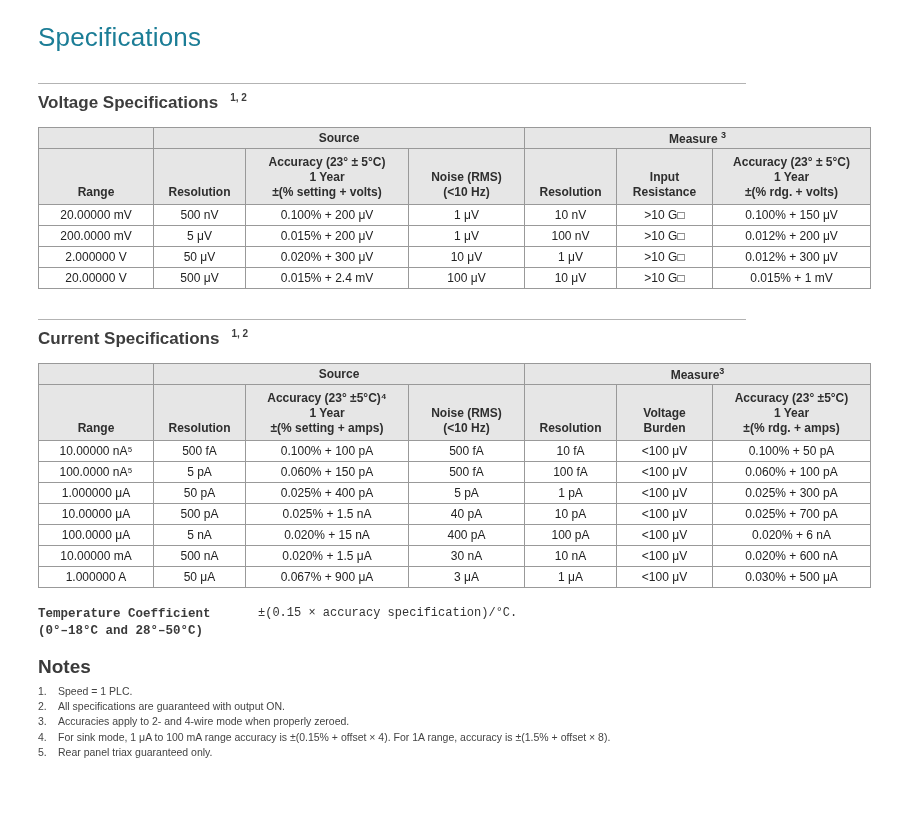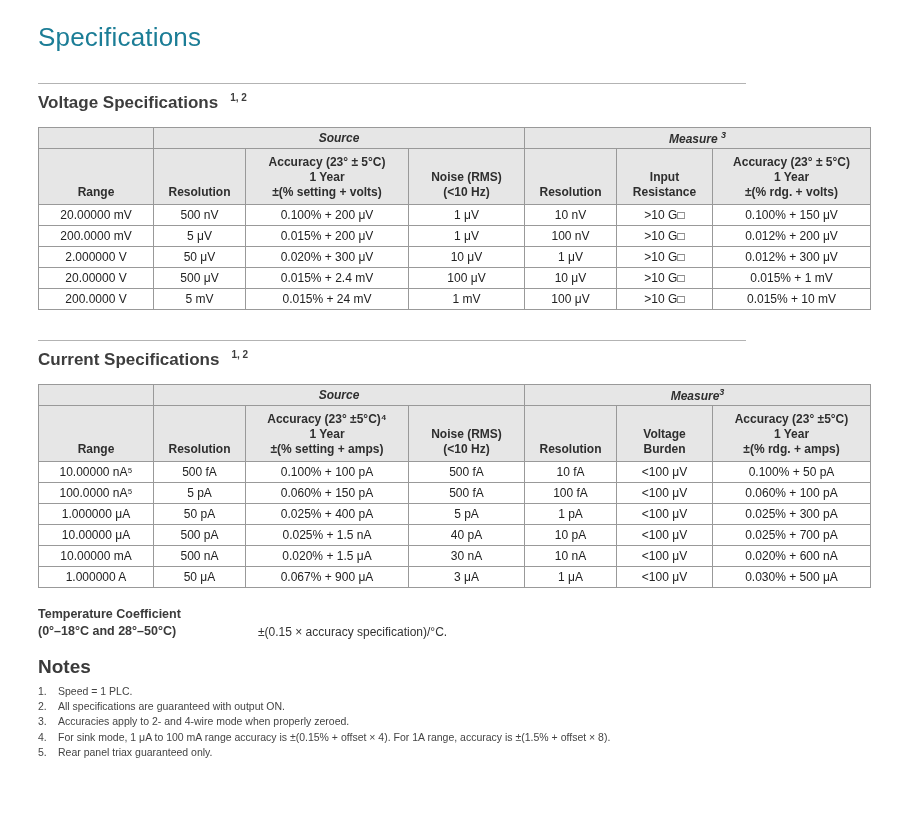--- a/index.html
+++ b/index.html
@@ -23,29 +23,29 @@
   .section-title sup { font-size: 10px; font-weight: bold; margin-left: 12px; }
 
   table.spec-table {
     border-collapse: collapse; table-layout: fixed; width: 832px;
   }
   .spec-table th, .spec-table td {
     border: 1px solid #999; text-align: center; font-size: 12px;
     padding: 2px 4px; color: #222;
   }
   .spec-table thead th { background: #e6e6e6; font-weight: bold; color: #2e2e2e; }
-  .spec-table .group-row th { height: 20px; font-style: italic; }
+  .spec-table .group-row th { height: 20px; }
   .spec-table .group-row sup { font-size: 9px; }
   .spec-table .col-row th {
     vertical-align: bottom; white-space: pre-line; height: 56px;
     padding-bottom: 4px; line-height: 1.25;
   }
   .spec-table tbody td { height: 21px; background: #fff; }
 
-  .temp-block { margin-top: 18px; display: flex; align-items: flex-end; }
+  .temp-block { margin-top: 18px; display: flex; align-items: flex-start; font-family: Liberation Mono, monospace; }
   .temp-left { width: 220px; }
   .temp-left div { font-weight: bold; font-size: 12.5px; color: #3a3a3a; line-height: 1.35; }
   .temp-value { font-size: 12px; color: #333; padding-bottom: 1px; }
 
   .notes-block { margin-top: 16px; }
   .notes-title { font-size: 19px; font-weight: bold; color: #3a3a3a; margin: 0 0 6px 0; }
   .note { font-size: 10.5px; color: #444; line-height: 1.45; display: flex; }
   .note-num { width: 20px; flex: 0 0 20px; }
   .note-text { flex: 1; }
 </style>
@@ -121,29 +121,20 @@
           </tr>
           <tr>
             <td>20.00000 V</td>
             <td>500 μV</td>
             <td>0.015% + 2.4 mV</td>
             <td>100 μV</td>
             <td>10 μV</td>
             <td>&gt;10 G□</td>
             <td>0.015% + 1 mV</td>
           </tr>
-          <tr>
-            <td>200.0000 V</td>
-            <td>5 mV</td>
-            <td>0.015% + 24 mV</td>
-            <td>1 mV</td>
-            <td>100 μV</td>
-            <td>&gt;10 G□</td>
-            <td>0.015% + 10 mV</td>
-          </tr>
         </tbody>
     </table>
   </div>
 
   <div class="section">
     <h2 class="section-title"><span>Current Specifications</span><sup>1, 2</sup></h2>
 
     <table class="spec-table">
       <colgroup>
         <col style="width:115px">
@@ -207,20 +198,29 @@
           <tr>
             <td>10.00000 μA</td>
             <td>500 pA</td>
             <td>0.025% + 1.5 nA</td>
             <td>40 pA</td>
             <td>10 pA</td>
             <td>&lt;100 μV</td>
             <td>0.025% + 700 pA</td>
           </tr>
           <tr>
+            <td>100.0000 μA</td>
+            <td>5 nA</td>
+            <td>0.020% + 15 nA</td>
+            <td>400 pA</td>
+            <td>100 pA</td>
+            <td>&lt;100 μV</td>
+            <td>0.020% + 6 nA</td>
+          </tr>
+          <tr>
             <td>10.00000 mA</td>
             <td>500 nA</td>
             <td>0.020% + 1.5 μA</td>
             <td>30 nA</td>
             <td>10 nA</td>
             <td>&lt;100 μV</td>
             <td>0.020% + 600 nA</td>
           </tr>
           <tr>
             <td>1.000000 A</td>

